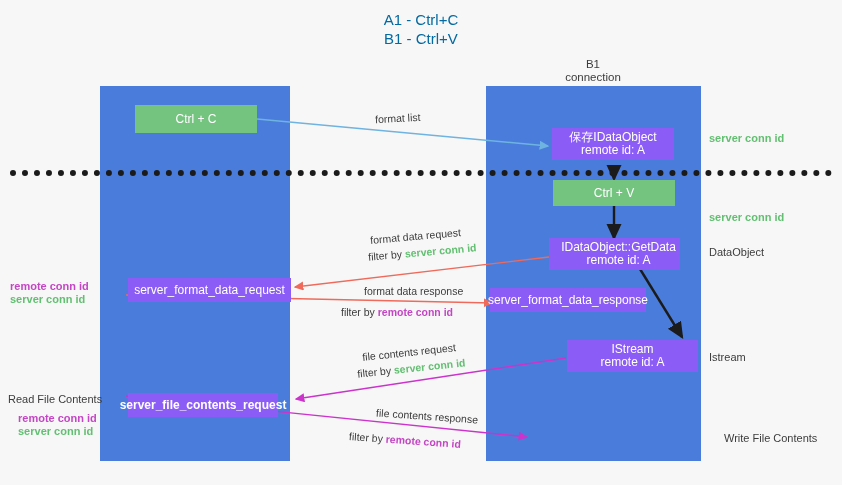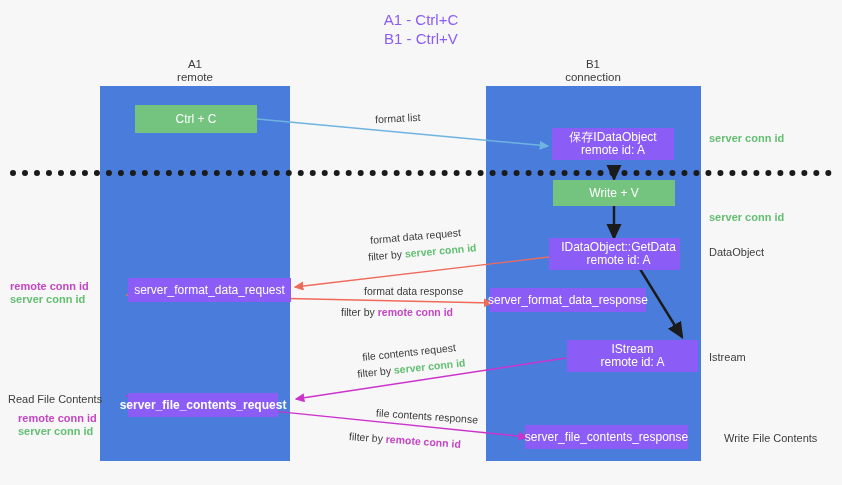--- a/index.html
+++ b/index.html
@@ -1,20 +1,20 @@
 <!DOCTYPE html>
 <html><head>
 <meta charset="utf-8">
 <style>
   html,body{margin:0;padding:0;background:#f7f7f7;}
   body{width:842px;height:485px;position:relative;overflow:hidden;
        font-family:"Liberation Sans","DejaVu Sans",sans-serif;color:#3c3c3c;}
   .stage{position:absolute;inset:0;}
   .title{position:absolute;left:0;top:10px;width:842px;text-align:center;
-         font-size:15px;line-height:19px;color:#8b5cf6;white-space:pre;}
+         font-size:15px;line-height:19px;color:#0369a1;white-space:pre;}
   .lane{position:absolute;background:#4a7ddb;}
   .lane-a{left:100px;top:86px;width:190px;height:375px;}
   .lane-b{left:486px;top:86px;width:215px;height:375px;}
   .lane-hdr{position:absolute;text-align:center;font-size:11.5px;line-height:13px;color:#3c3c3c;}
   .hdr-a{left:140px;top:58px;width:110px;}
   .hdr-b{left:538px;top:58px;width:110px;}
   .divider{position:absolute;left:10px;top:170px;width:822px;height:0;
            border-top:6px dotted #1b1b1b;}
   .box{position:absolute;display:flex;align-items:center;justify-content:center;
        text-align:center;color:#ffffff;font-size:12px;line-height:13px;box-sizing:border-box;}
@@ -31,24 +31,20 @@
 <body>
 
 <div class="stage">
 
   <div class="title">A1 - Ctrl+C
 B1 - Ctrl+V</div>
 
   <div class="lane lane-a"></div>
   <div class="lane lane-b"></div>
 
-  <div class="lane-hdr hdr-a">
-    <div>A1</div>
-    <div>remote</div>
-  </div>
   <div class="lane-hdr hdr-b">
     <div>B1</div>
     <div>connection</div>
   </div>
 
   <svg class="wires">
     <defs>
       <marker id="ab" markerWidth="7" markerHeight="7" refX="6" refY="3.2" orient="auto">
         <path d="M0,0 L7,3.2 L0,6.4 z" fill="#6fb3e0"></path>
         </marker>
@@ -72,35 +68,34 @@
     <path d="M126,396 L527,437" stroke="#cc33cc" stroke-width="1.4" fill="none" marker-end="url(#am)"></path>
   </svg>
 
   <div class="divider"></div>
 
   <div class="box green" style="left:135px;top:105px;width:122px;height:28px;">Ctrl + C</div>
 
   <div class="box orange" style="left:552px;top:128px;width:122px;height:32px;white-space:pre-line;">保存IDataObject
 remote id: A</div>
 
-  <div class="box green" style="left:553px;top:180px;width:122px;height:26px;">Write + V</div>
+  <div class="box green" style="left:553px;top:180px;width:122px;height:26px;">Ctrl + V</div>
 
   <div class="box orange" style="left:549px;top:238px;width:131px;height:32px;white-space:pre-line;padding-left:8px;">IDataObject::GetData
 remote id: A</div>
 
   <div class="box orange" style="left:567px;top:340px;width:131px;height:32px;white-space:pre-line;">IStream
 remote id: A</div>
 
   <div class="box orange" style="left:128px;top:278px;width:163px;height:24px;">server_format_data_request</div>
 
   <div class="box orange" style="left:490px;top:288px;width:156px;height:24px;">server_format_data_response</div>
 
   <div class="box orange" style="left:128px;top:393px;width:150px;height:24px;font-weight:bold;">server_file_contents_request</div>
 
-  <div class="box orange" style="left:525px;top:425px;width:163px;height:24px;">server_file_contents_response</div>
 
   <div class="edge-lbl" style="left:375px;top:111px;transform:rotate(-3deg);">format list</div>
 
   <div class="edge-lbl" style="left:370px;top:229px;transform:rotate(-5deg);">format data request</div>
   <div class="edge-lbl" style="left:368px;top:245px;transform:rotate(-5deg);"><span class="plain">filter by </span><span class="green-t">server conn id</span></div>
 
   <div class="edge-lbl" style="left:364px;top:284px;">format data response</div>
   <div class="edge-lbl" style="left:341px;top:305px;"><span class="plain">filter by </span><span class="purple-t">remote conn id</span></div>
 
   <div class="edge-lbl" style="left:362px;top:345px;transform:rotate(-6deg);">file contents request</div>

